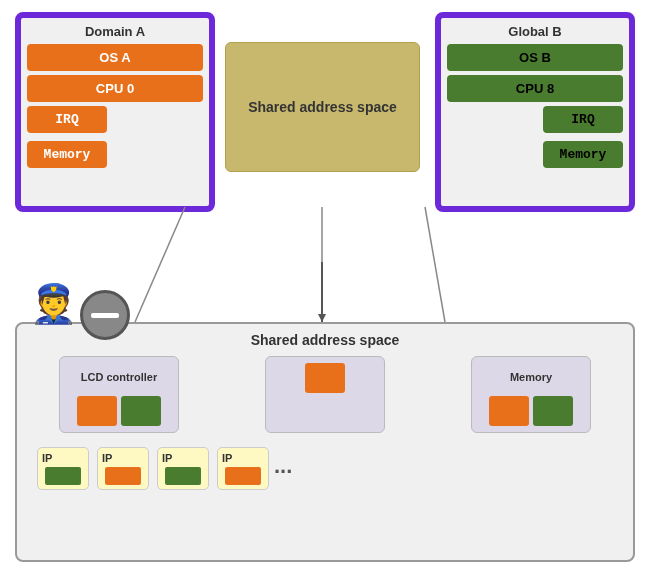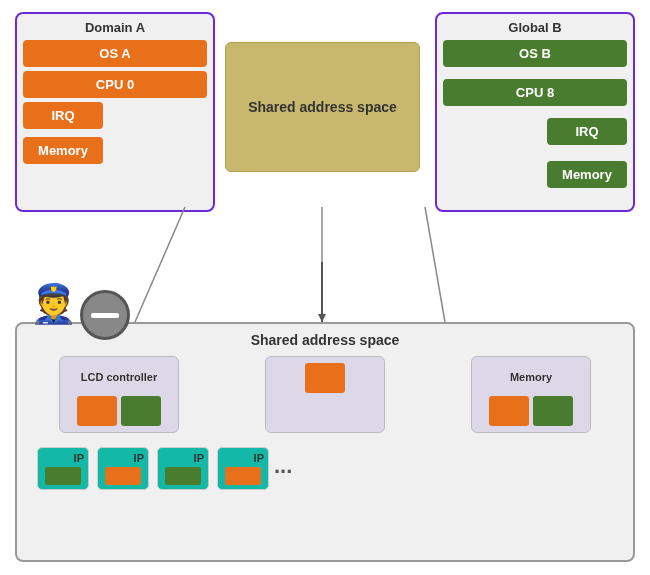--- a/index.html
+++ b/index.html
@@ -23,21 +23,21 @@
     
     .top-section {
       display: flex;
       gap: 10px;
       width: 100%;
       position: relative;
       height: 200px;
     }
 
     .domain-box {
-      border: 2px solid #6d28d9;
+      border: 6px solid #6d28d9;
       border-radius: 8px;
       padding: 6px;
       background: #f0f0f0;
       position: relative;
     }
 
     .domain-a {
       width: 200px;
       flex-shrink: 0;
     }
@@ -62,26 +62,26 @@
       font-weight: bold;
       text-align: center;
       border-radius: 4px;
       padding: 6px 4px;
       margin-bottom: 4px;
       font-size: 13px;
     }
 
     .green-block {
       background: #4a7c2f;
-      color: #ffffff;
+      color: #000000;
       font-weight: bold;
       text-align: center;
       border-radius: 4px;
       padding: 6px 4px;
-      margin-bottom: 12px;
+      margin-bottom: 4px;
       font-size: 13px;
     }
 
     
     .shared-top {
       position: absolute;
       left: 210px;
       top: 30px;
       width: 195px;
       height: 130px;
@@ -198,25 +198,25 @@
     }
 
     .ip-row {
       display: flex;
       gap: 8px;
       margin-top: 6px;
       padding-left: 4px;
     }
 
     .ip-box {
-      background: #14b8a6;
+      background: #fef9c3;
       border: 1px solid #ccc;
       border-radius: 5px;
       padding: 4px;
-      text-align: right;
+      text-align: left;
       width: 52px;
     }
 
     .ip-label {
       font-size: 11px;
       font-weight: bold;
       color: #333;
       margin-bottom: 3px;
     }
 
@@ -252,20 +252,21 @@
       width: 620px;
       height: 575px;
       pointer-events: none;
       z-index: 5;
     }
 
     
     .domain-row {
       display: flex;
       gap: 4px;
+      font-family: Liberation Mono, monospace;
     }
 
     .irq-mem-col {
       display: flex;
       flex-direction: column;
       gap: 4px;
       width: 80px;
     }
 
     .irq-mem-col-b {

